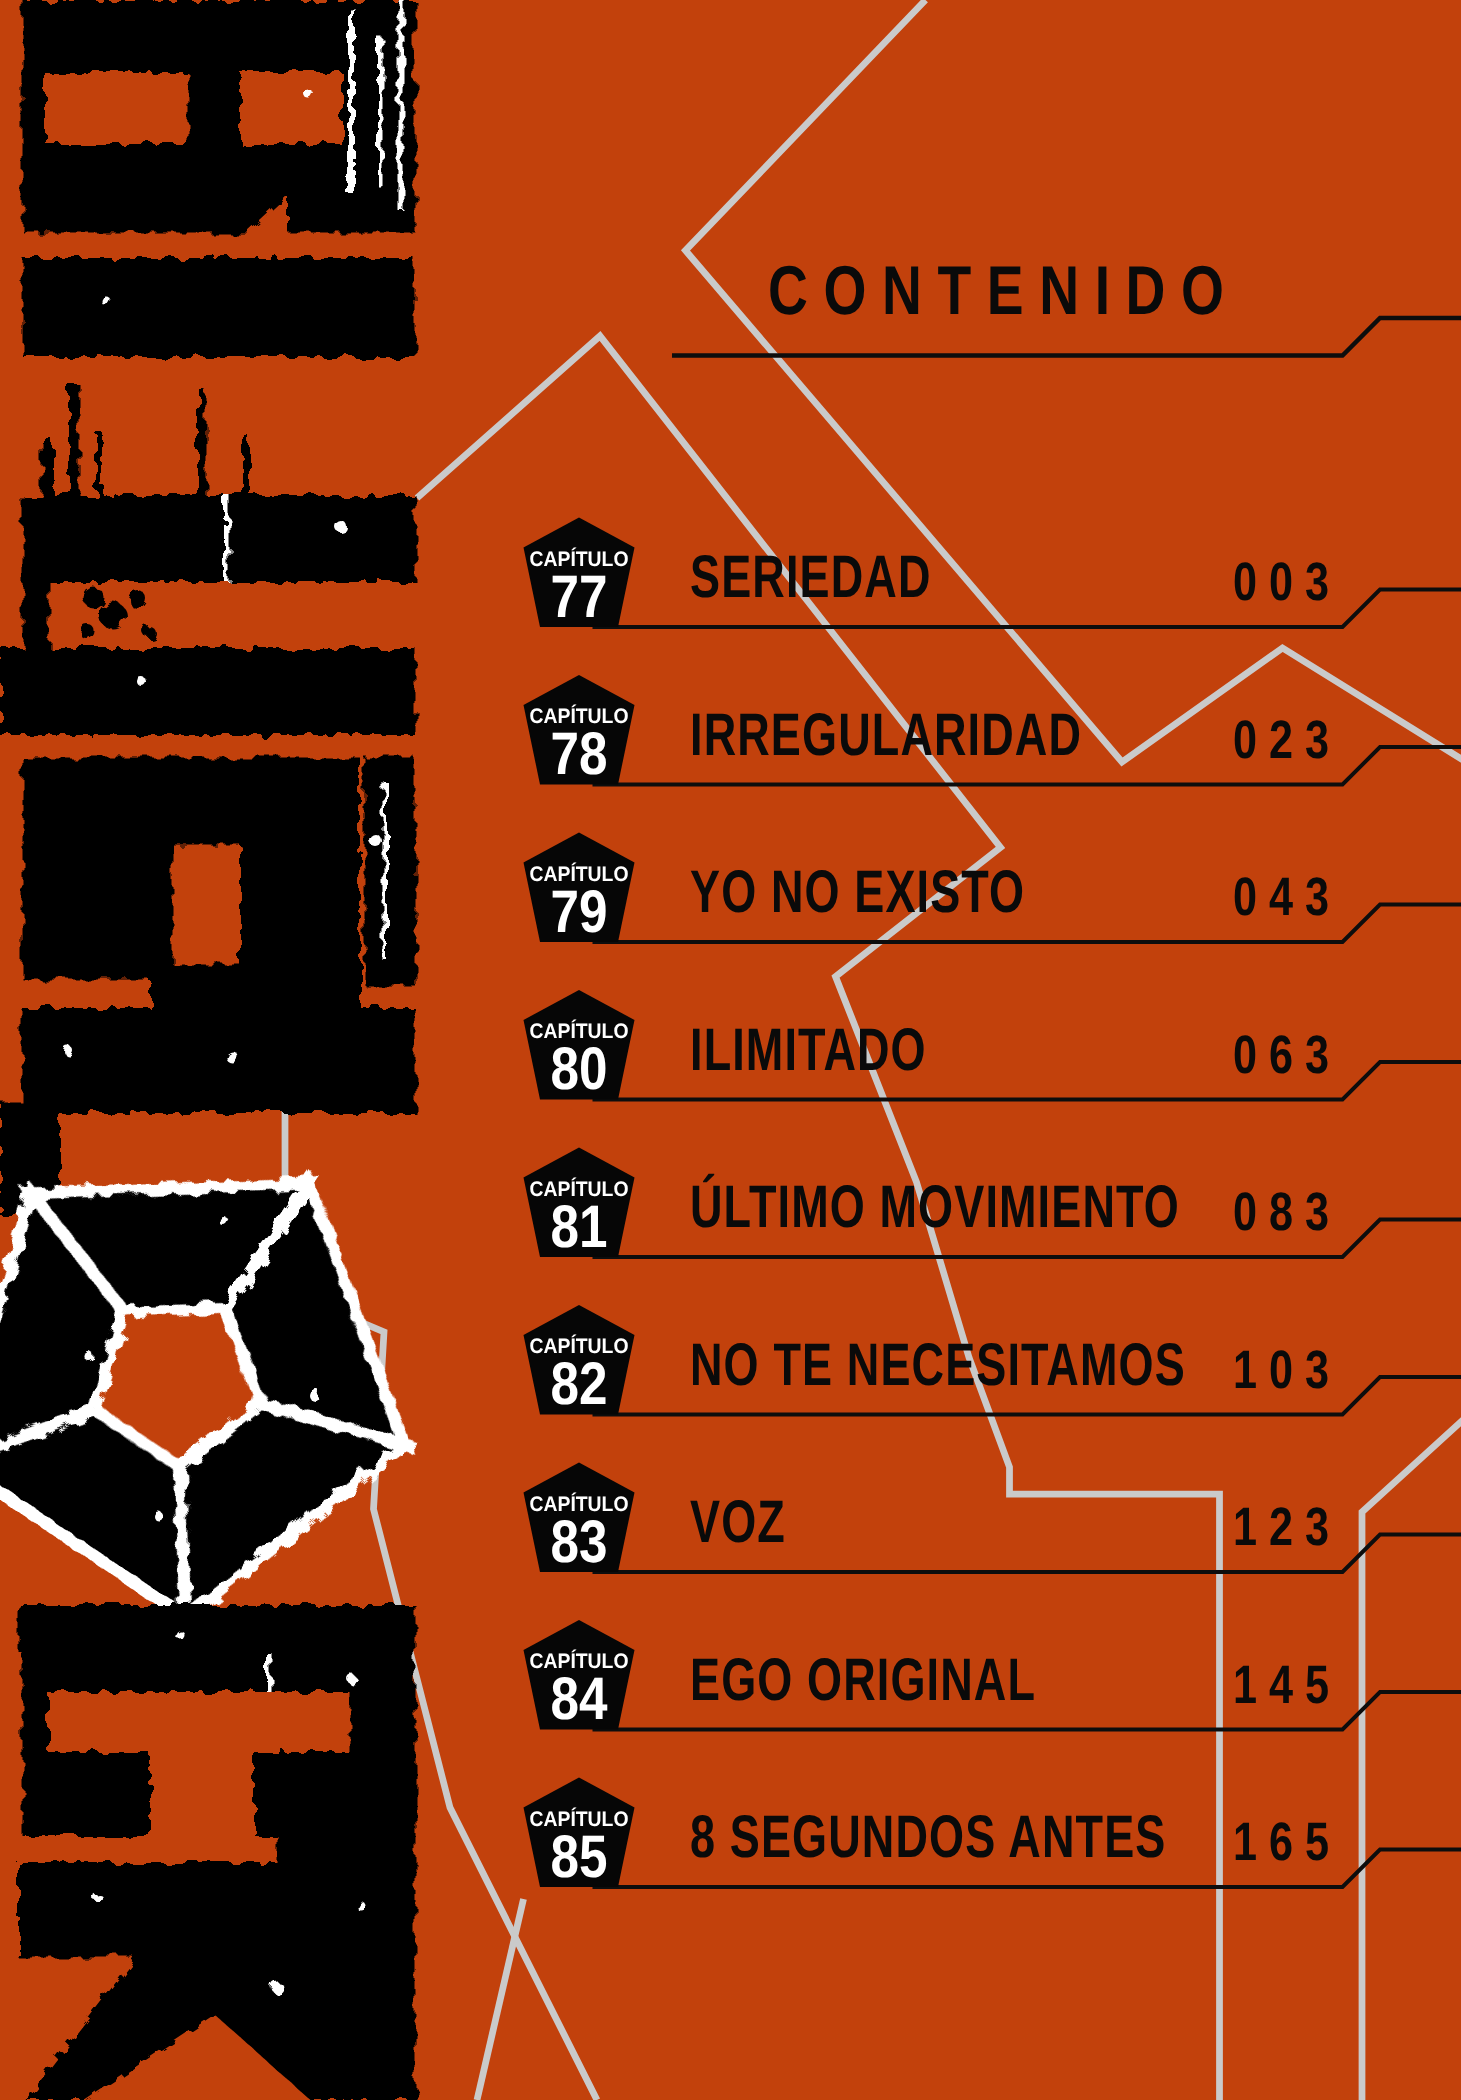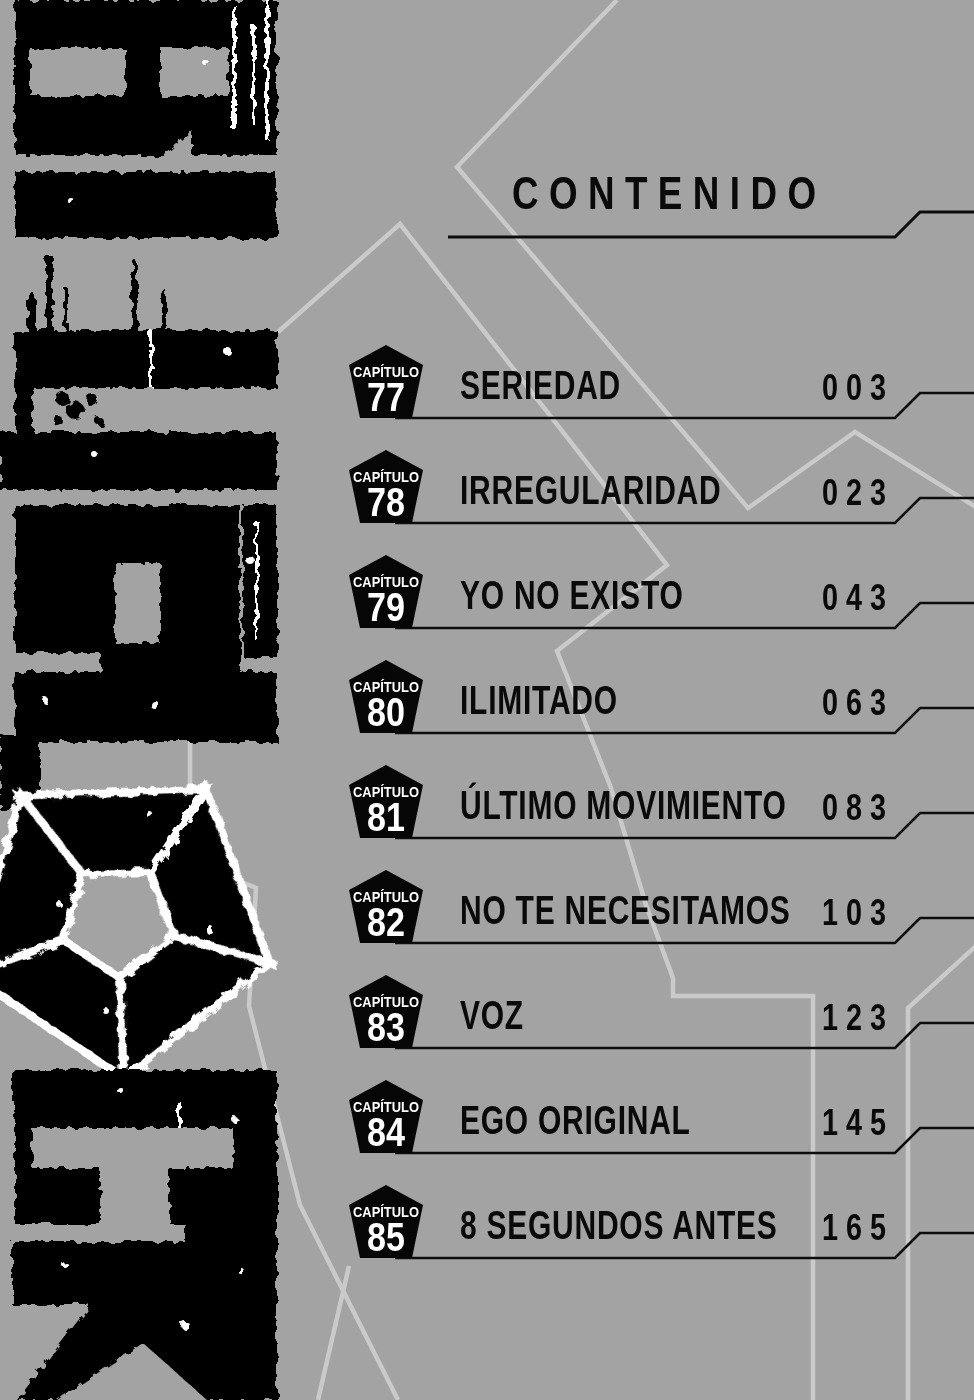--- a/index.html
+++ b/index.html
@@ -1,18 +1,18 @@
 <!DOCTYPE html>
 <html><head>
 <meta charset="utf-8">
 <style>
   html,body{margin:0;padding:0;background:#ffffff;}
   #page{
     position:relative;width:974px;height:1400px;overflow:hidden;
-    background:#a3a3a3;font-family:"Liberation Sans",sans-serif;font-weight:700;
+    background:#c2410c;font-family:"Liberation Sans",sans-serif;font-weight:700;
   }
   svg{display:block;}
   
   #bg-lines{position:absolute;left:0;top:0;z-index:1;}
   
   #logo-art{position:absolute;left:0;top:0;z-index:2;}
   
   #toc{position:absolute;left:0;top:0;width:974px;height:1400px;z-index:3;}
   .page-title{
     position:absolute;left:512px;top:172px;height:42px;line-height:42px;

